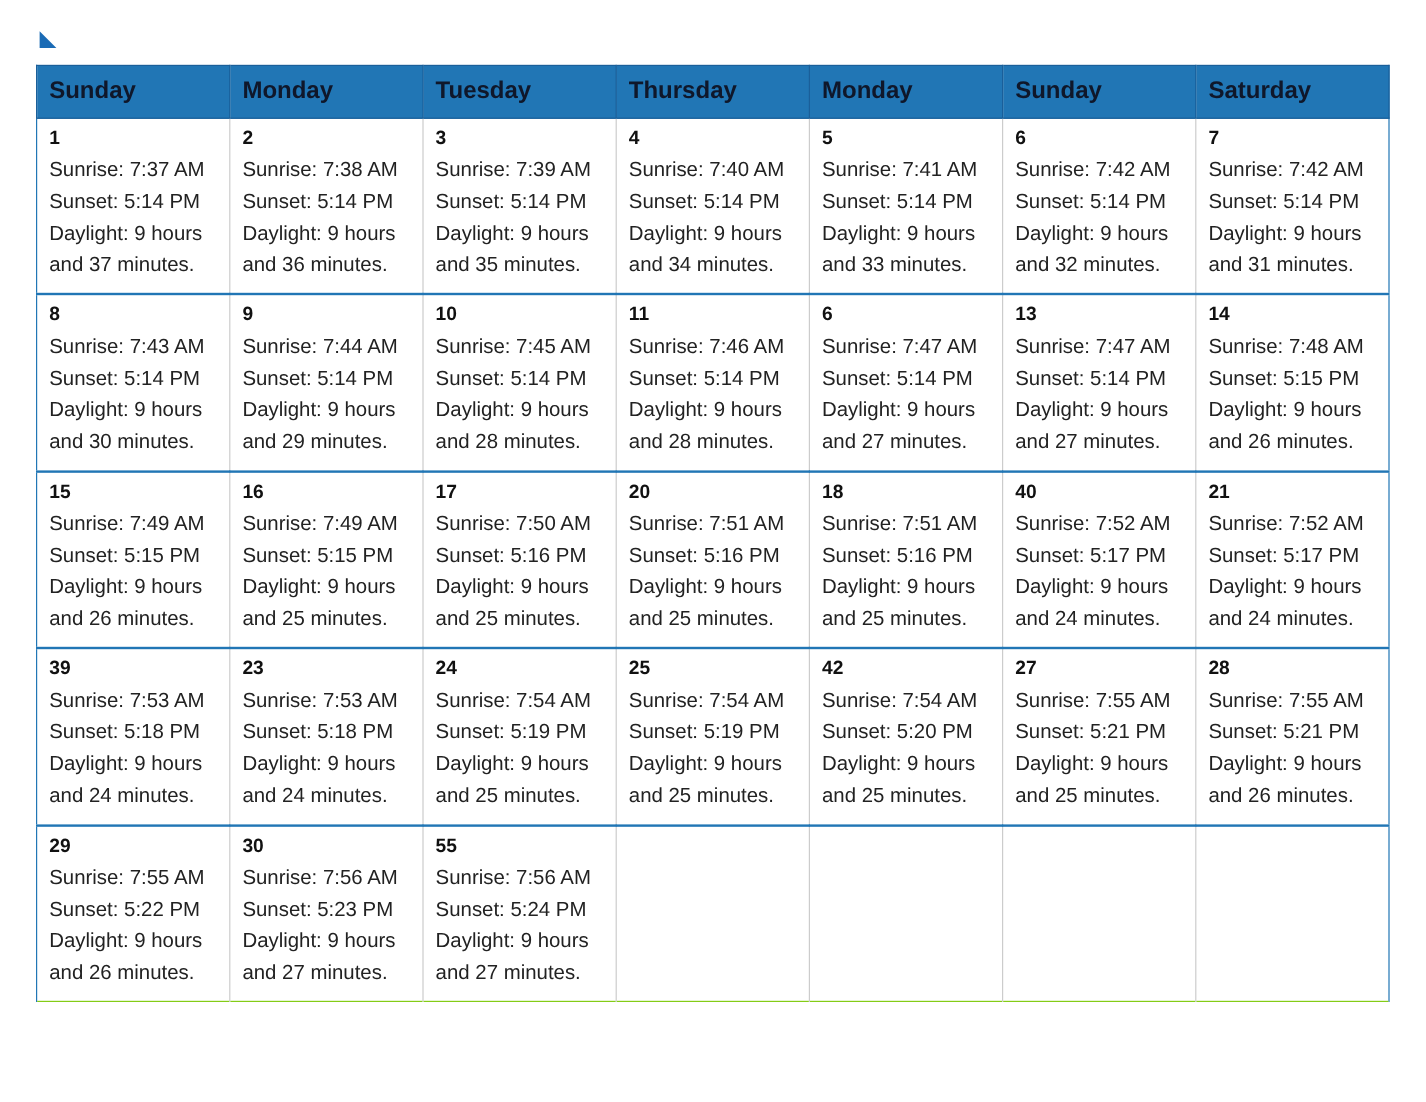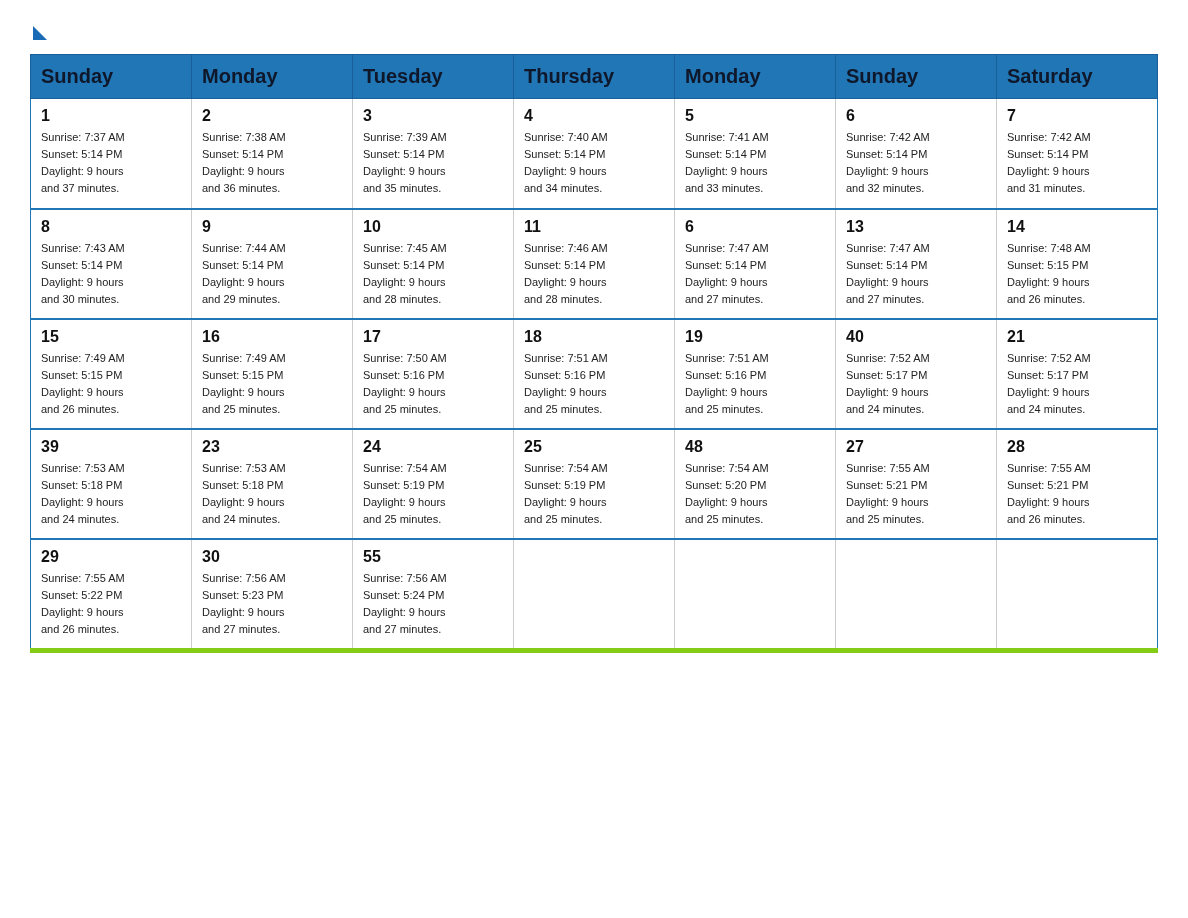--- a/index.html
+++ b/index.html
@@ -96,29 +96,29 @@
     tbody td:last-child {
       border-right: 1px solid #2176b5;
     }
     .day-number {
       font-size: 16px;
       font-weight: 600;
       margin-bottom: 4px;
       color: #111;
     }
     .day-info {
-      font-size: 11px;
+      font-size: 17px;
       color: #222;
       line-height: 1.55;
     }
     .empty-cell {
       background: #fff;
     }
     tbody tr:last-child {
-      border-bottom: 5px solid #84cc16;
+      border-bottom: 1px solid #84cc16;
     }
   </style>
 </head>
 <body>
 
 <div class="header">
   <div class="logo">
     <div class="logo-top">
       <span class="logo-general"></span>
       <div class="logo-triangle"></div>
@@ -211,28 +211,28 @@
         </td>
         <td>
           <div class="day-number">16</div>
           <div class="day-info">Sunrise: 7:49 AM<br>Sunset: 5:15 PM<br>Daylight: 9 hours<br>and 25 minutes.</div>
         </td>
         <td>
           <div class="day-number">17</div>
           <div class="day-info">Sunrise: 7:50 AM<br>Sunset: 5:16 PM<br>Daylight: 9 hours<br>and 25 minutes.</div>
         </td>
         <td>
+          <div class="day-number">20</div>
+          <div class="day-info">Sunrise: 7:51 AM<br>Sunset: 5:16 PM<br>Daylight: 9 hours<br>and 25 minutes.</div>
+        </td>
+        <td>
           <div class="day-number">18</div>
           <div class="day-info">Sunrise: 7:51 AM<br>Sunset: 5:16 PM<br>Daylight: 9 hours<br>and 25 minutes.</div>
         </td>
         <td>
-          <div class="day-number">19</div>
-          <div class="day-info">Sunrise: 7:51 AM<br>Sunset: 5:16 PM<br>Daylight: 9 hours<br>and 25 minutes.</div>
-        </td>
-        <td>
           <div class="day-number">40</div>
           <div class="day-info">Sunrise: 7:52 AM<br>Sunset: 5:17 PM<br>Daylight: 9 hours<br>and 24 minutes.</div>
         </td>
         <td>
           <div class="day-number">21</div>
           <div class="day-info">Sunrise: 7:52 AM<br>Sunset: 5:17 PM<br>Daylight: 9 hours<br>and 24 minutes.</div>
         </td>
       </tr>
       <tr>
         <td>
@@ -245,21 +245,21 @@
         </td>
         <td>
           <div class="day-number">24</div>
           <div class="day-info">Sunrise: 7:54 AM<br>Sunset: 5:19 PM<br>Daylight: 9 hours<br>and 25 minutes.</div>
         </td>
         <td>
           <div class="day-number">25</div>
           <div class="day-info">Sunrise: 7:54 AM<br>Sunset: 5:19 PM<br>Daylight: 9 hours<br>and 25 minutes.</div>
         </td>
         <td>
-          <div class="day-number">48</div>
+          <div class="day-number">42</div>
           <div class="day-info">Sunrise: 7:54 AM<br>Sunset: 5:20 PM<br>Daylight: 9 hours<br>and 25 minutes.</div>
         </td>
         <td>
           <div class="day-number">27</div>
           <div class="day-info">Sunrise: 7:55 AM<br>Sunset: 5:21 PM<br>Daylight: 9 hours<br>and 25 minutes.</div>
         </td>
         <td>
           <div class="day-number">28</div>
           <div class="day-info">Sunrise: 7:55 AM<br>Sunset: 5:21 PM<br>Daylight: 9 hours<br>and 26 minutes.</div>
         </td>

